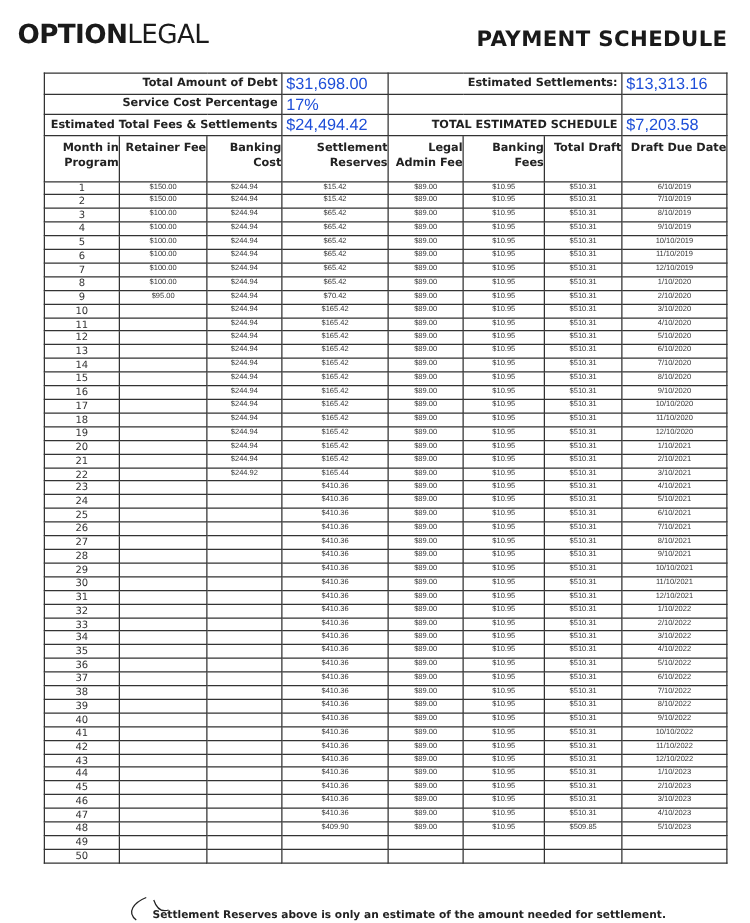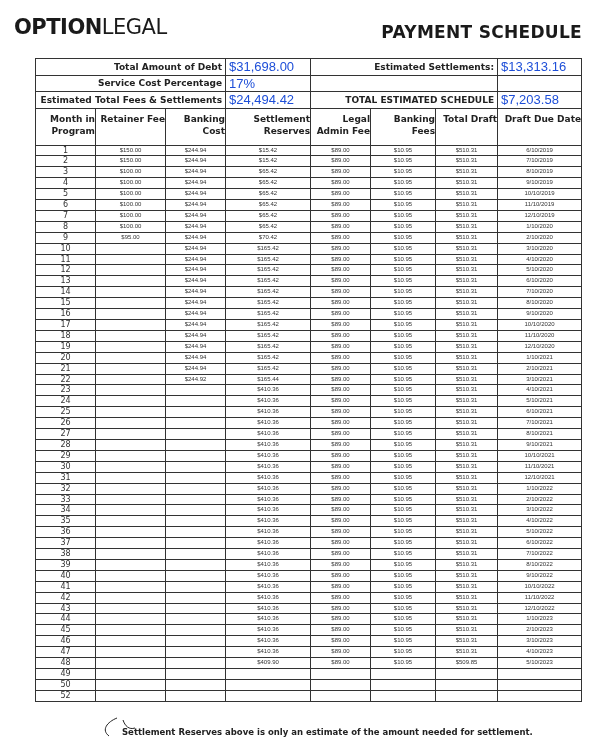--- a/index.html
+++ b/index.html
@@ -559,29 +559,19 @@
       <tr class="row">
         <td class="m">50</td>
         <td></td>
         <td></td>
         <td></td>
         <td></td>
         <td></td>
         <td></td>
         <td></td>
       </tr>
-      <tr class="row">
-        <td class="m">52</td>
-        <td></td>
-        <td></td>
-        <td></td>
-        <td></td>
-        <td></td>
-        <td></td>
-        <td></td>
-      </tr>
     </tbody>
 </table>
 
 <svg class="sig" viewBox="0 0 40 22">
   <path d="M22 2 C 12 6, 6 14, 14 20 M28 4 C 30 10, 34 14, 40 12" stroke="#222" stroke-width="1" fill="none"></path>
 </svg>
 <div class="note">Settlement Reserves above is only an estimate of the amount needed for settlement.</div>
 
 </body></html>

